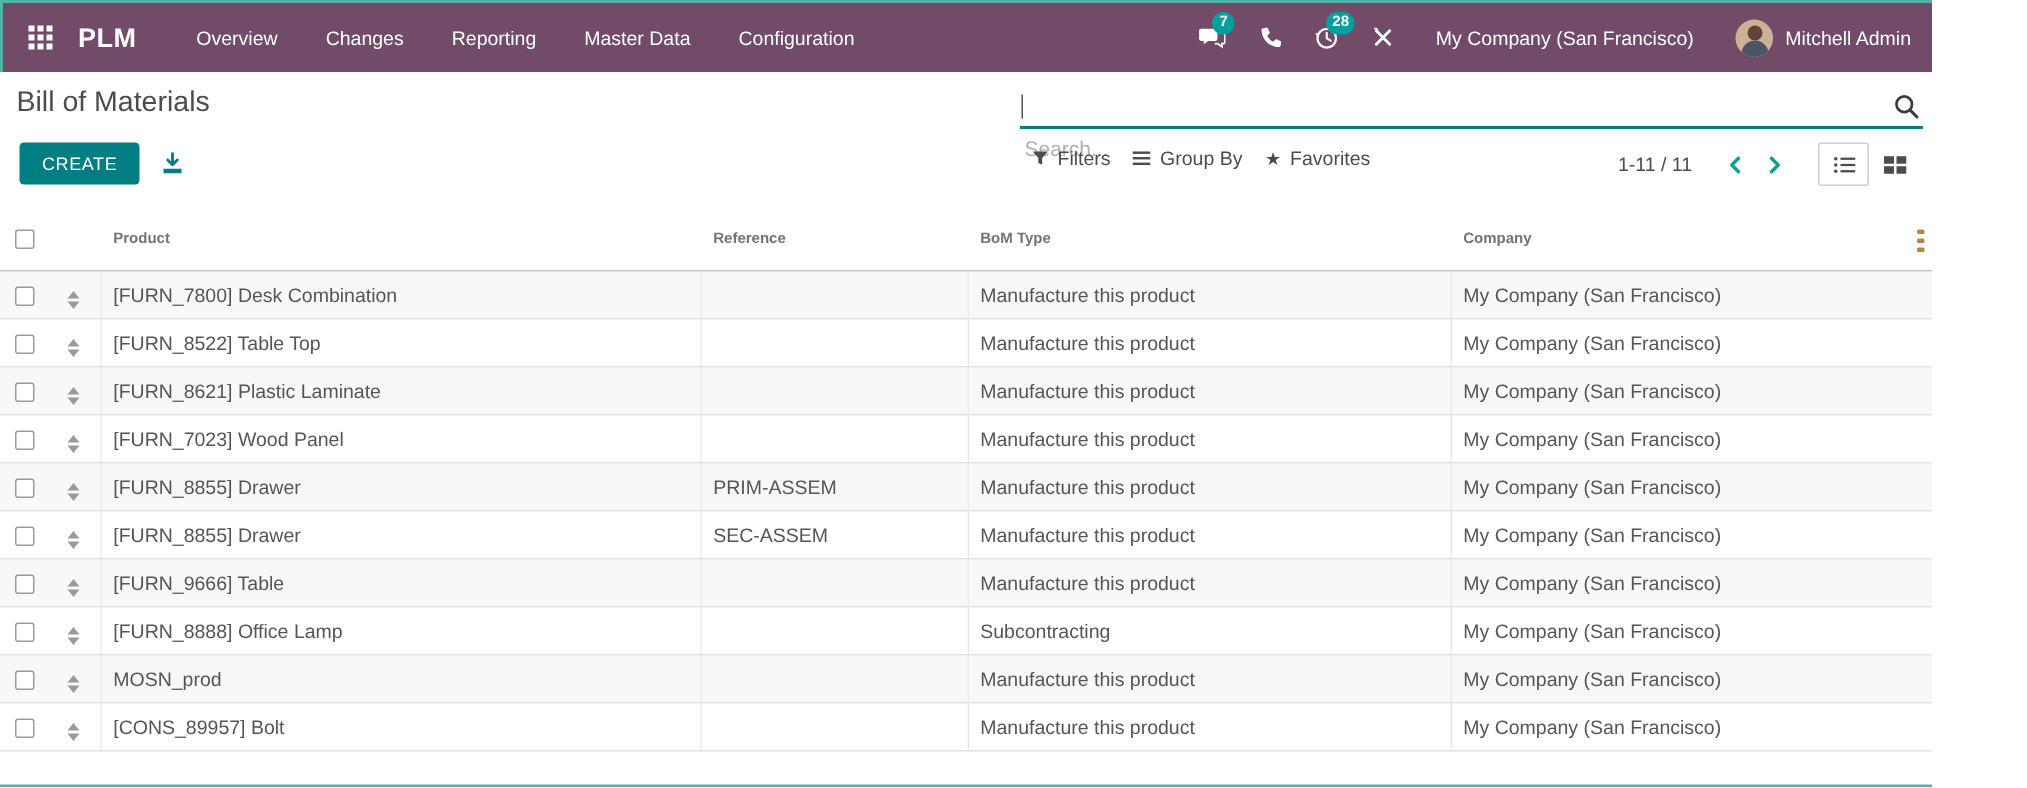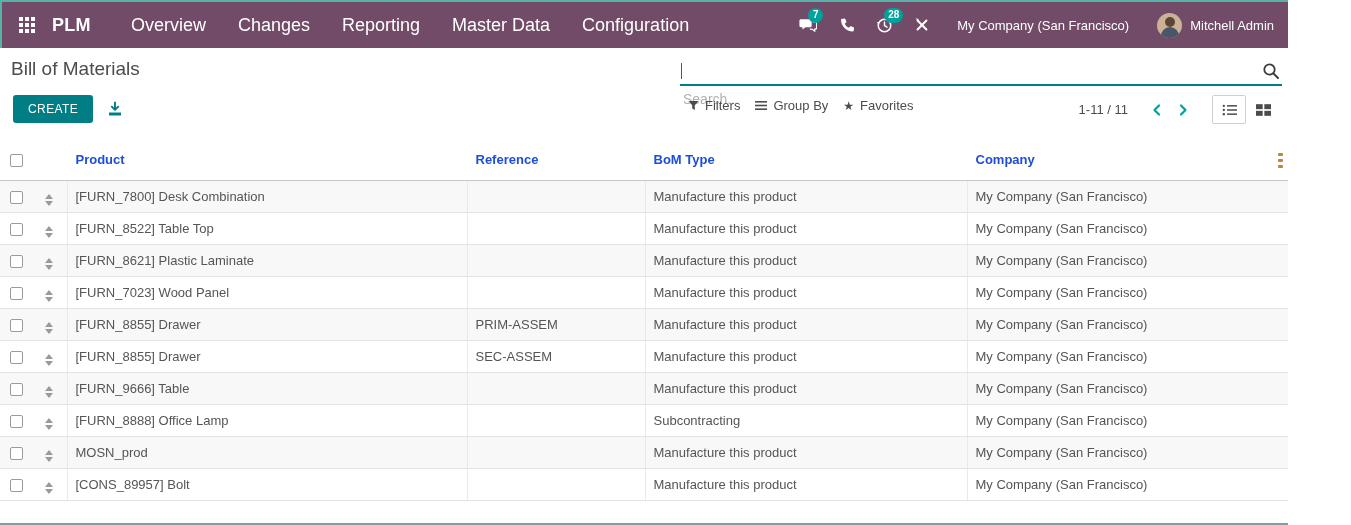--- a/index.html
+++ b/index.html
@@ -17,21 +17,21 @@
   .bottom-line{position:absolute;left:0;bottom:0;width:100%;height:2px;background:var(--topline);z-index:9;}
 
   
   .topbar{height:46px;background:var(--purple);border-left:2px solid var(--topline);
     display:flex;align-items:center;justify-content:space-between;color:#fff;padding:0 10px 0 8px;}
   .nav-left{display:flex;align-items:center;height:100%;}
   .apps-btn{display:flex;align-items:center;justify-content:center;width:34px;height:100%;cursor:pointer;}
   .apps-grid{display:grid;grid-template-columns:repeat(3,4px);grid-template-rows:repeat(3,4px);gap:2px;}
   .apps-grid span{background:#fff;width:4px;height:4px;}
   .brand{font-size:18px;font-weight:bold;letter-spacing:.3px;margin:0 24px 0 8px;cursor:pointer;}
-  .menu-item{font-size:18px;color:#fff;padding:16px 16px;height:46px;display:flex;align-items:center;cursor:pointer;white-space:nowrap;}
+  .menu-item{font-size:13px;color:#fff;padding:16px 16px;height:46px;display:flex;align-items:center;cursor:pointer;white-space:nowrap;}
   .nav-right{display:flex;align-items:center;gap:4px;height:100%;}
   .nav-icon{position:relative;width:34px;height:46px;display:flex;align-items:center;justify-content:center;cursor:pointer;}
   .badge{position:absolute;top:6px;left:17px;background:var(--teal);color:#fff;font-size:10px;line-height:14px;
     min-width:15px;height:15px;border-radius:8px;text-align:center;padding:0 4px;font-weight:bold;}
   .nav-text{font-size:13px;padding:0 14px;height:46px;display:flex;align-items:center;cursor:pointer;white-space:nowrap;}
   .user-block{display:flex;align-items:center;gap:8px;padding:0 4px 0 10px;height:46px;cursor:pointer;}
   .avatar{width:25px;height:25px;border-radius:50%;background:#c9b295;position:relative;overflow:hidden;flex:0 0 auto;}
   .avatar::before{content:"";position:absolute;left:7.5px;top:4px;width:10px;height:10px;border-radius:50%;background:#5d4637;}
   .avatar::after{content:"";position:absolute;left:3.5px;top:14px;width:18px;height:12px;border-radius:9px 9px 0 0;background:#4a5568;}
   .user-name{font-size:13px;}
@@ -61,21 +61,21 @@
   .pager-arrow{width:26px;height:26px;display:flex;align-items:center;justify-content:center;cursor:pointer;}
   .view-switcher{display:flex;align-items:center;margin-left:16px;}
   .switch-btn{width:34px;height:29px;display:flex;align-items:center;justify-content:center;cursor:pointer;border:1px solid transparent;}
   .switch-btn.active{border:1px solid #cfcfcf;border-radius:2px;background:#fff;}
 
   
   .table-wrap{position:relative;height:385px;overflow:hidden;}
   table{width:1351px;table-layout:fixed;border-collapse:collapse;}
   col.c-check{width:32px;} col.c-handle{width:35px;} col.c-prod{width:400px;}
   col.c-ref{width:178px;} col.c-bom{width:322px;} col.c-comp{width:384px;}
-  thead th{height:40px;font-size:13px;font-weight:bold;color:#1d4ed8;text-align:left;padding:0 8px;
+  thead th{height:40px;font-size:10px;font-weight:bold;color:#737373;text-align:left;padding:0 8px;
     background:#fff;border-bottom:1px solid #c6c6c6;cursor:pointer;white-space:nowrap;}
   tbody td{height:32px;font-size:13px;color:#555;padding:0 8px;border-bottom:1px solid #e2e2e2;
     white-space:nowrap;overflow:hidden;text-overflow:ellipsis;cursor:pointer;}
   tbody tr:nth-child(odd) td{background:#f8f8f8;}
   td.bl, th.bl{border-left:1px solid #e9e9e9;}
   th.bl{border-left-color:transparent;}
   .cell-center{text-align:center;padding:0;}
   .checkbox{width:13px;height:13px;border:1px solid #9a9aa5;border-radius:2px;background:#fff;display:inline-block;vertical-align:middle;cursor:pointer;}
   .drag-handle{display:inline-flex;flex-direction:column;align-items:center;gap:2px;cursor:grab;}
   .tri-up{width:0;height:0;border-left:4px solid transparent;border-right:4px solid transparent;border-bottom:5px solid #9a9a9a;}

